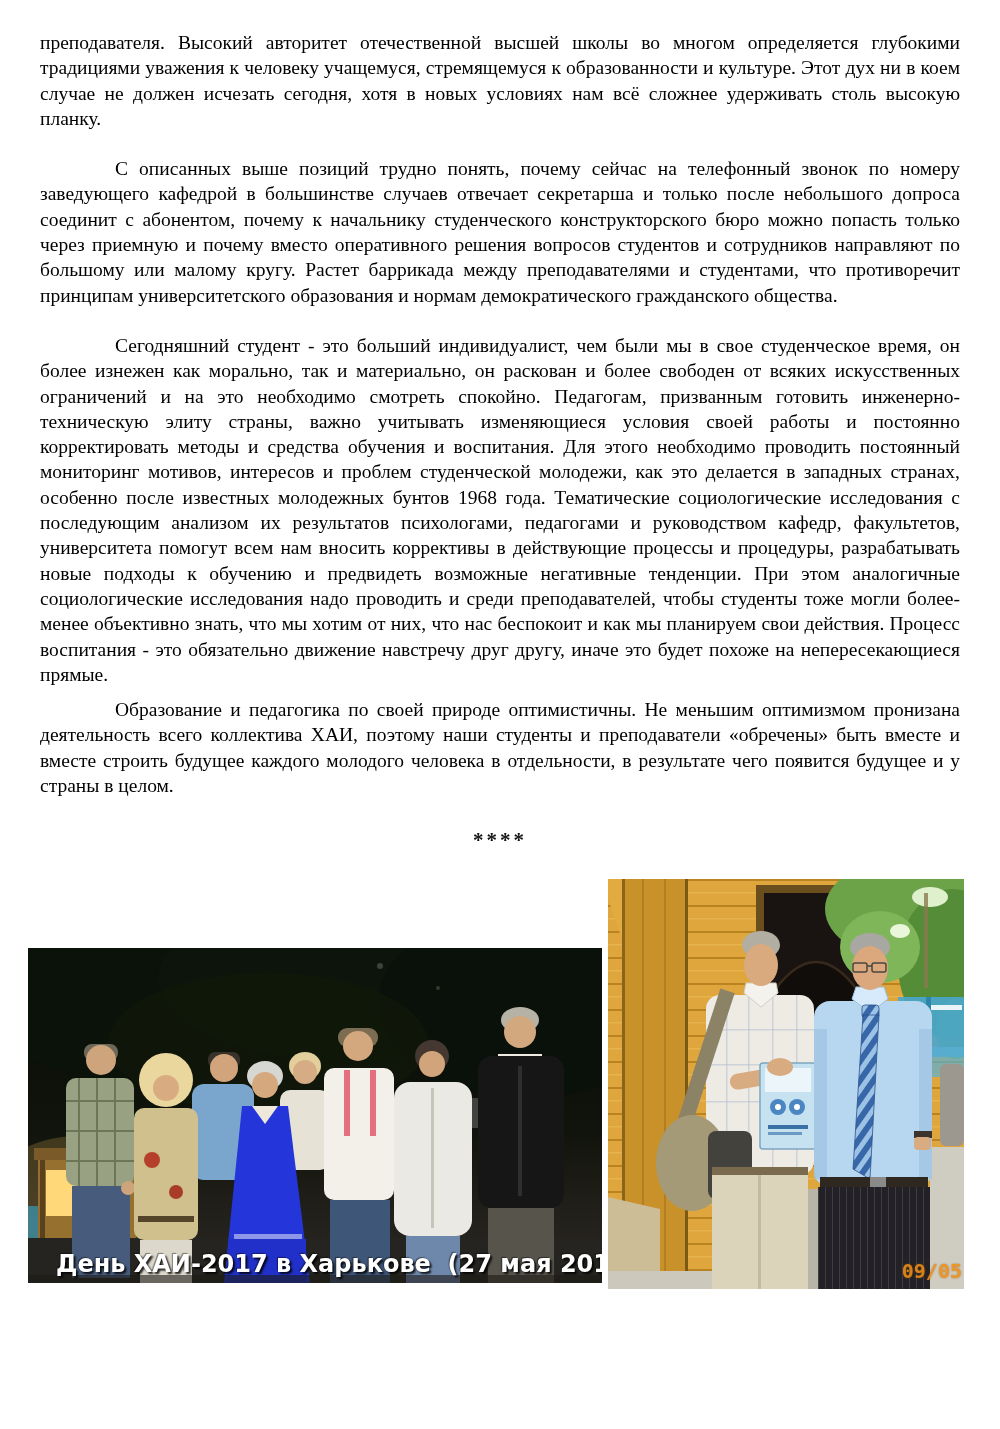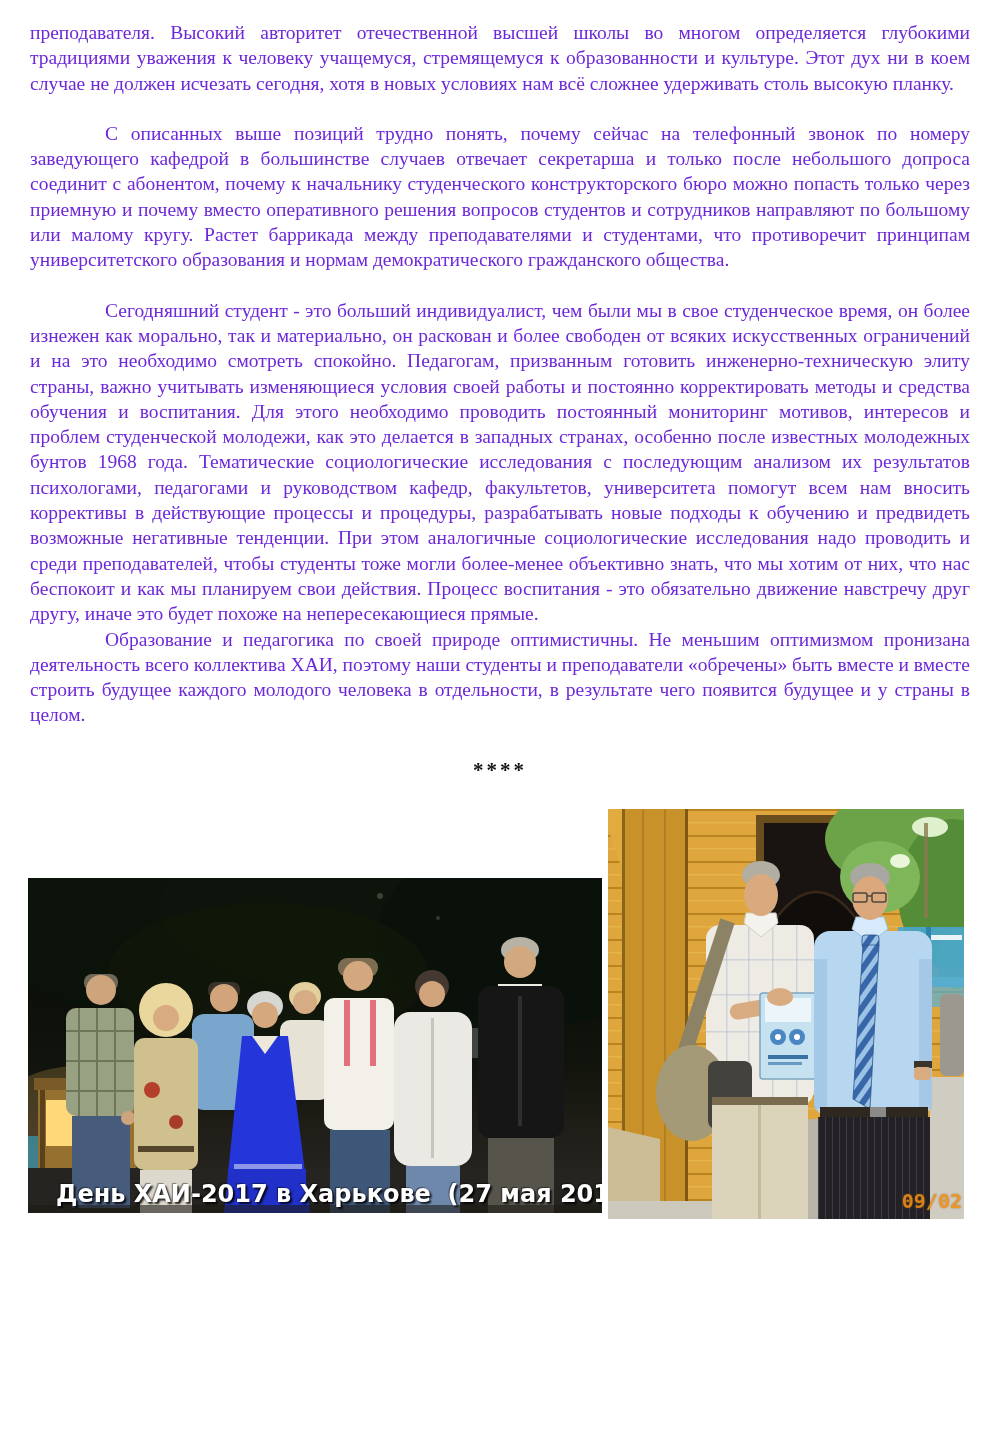--- a/index.html
+++ b/index.html
@@ -6,25 +6,25 @@
   body{
     width:1000px;height:1429px;
     background:#ffffff;
     font-family:"Liberation Serif", serif;
     color:#111;
     overflow:hidden;
     position:relative;
   }
   .page{padding:20px 30px 0 30px;}
   .article p{
-    margin:0;
+    margin:10px;
     font-size:19.5px;
     line-height:25.3px;
     text-align:justify;
-    color:#6d28d9;
+    color:#000000;
   }
   .article p.indent{text-indent:75px;}
   .article p.gap-after{margin-bottom:25px;}
   .separator{
     text-align:center;
     font-size:21px;
     font-weight:bold;
     letter-spacing:3px;
     margin-top:30px;
     color:#141414;
@@ -273,17 +273,17 @@
             <rect x="254" y="126" width="17" height="13" rx="3" fill="url(#tiestripe)" stroke="#2c548c" stroke-width="0.8"></rect>
             <polygon points="255,136 271,136 262,300 245,290" fill="url(#tiestripe)" stroke="#2c548c" stroke-width="0.8"></polygon>
           </g>
           <rect x="306" y="252" width="18" height="7" fill="#3a342c"></rect>
           <rect x="306" y="258" width="17" height="13" rx="4" fill="#d9ab80"></rect>
           <rect x="212" y="298" width="108" height="10" fill="#2e2821"></rect>
           <rect x="262" y="298" width="16" height="10" fill="#8a8a88"></rect>
           <rect x="210" y="308" width="112" height="102" fill="url(#pinstripe)"></rect>
         </g>
       </svg>
-      <div class="photo-datestamp">09/02</div>
+      <div class="photo-datestamp">09/05</div>
     </div>
 
   </div>
 </div>
 
 </body></html>

